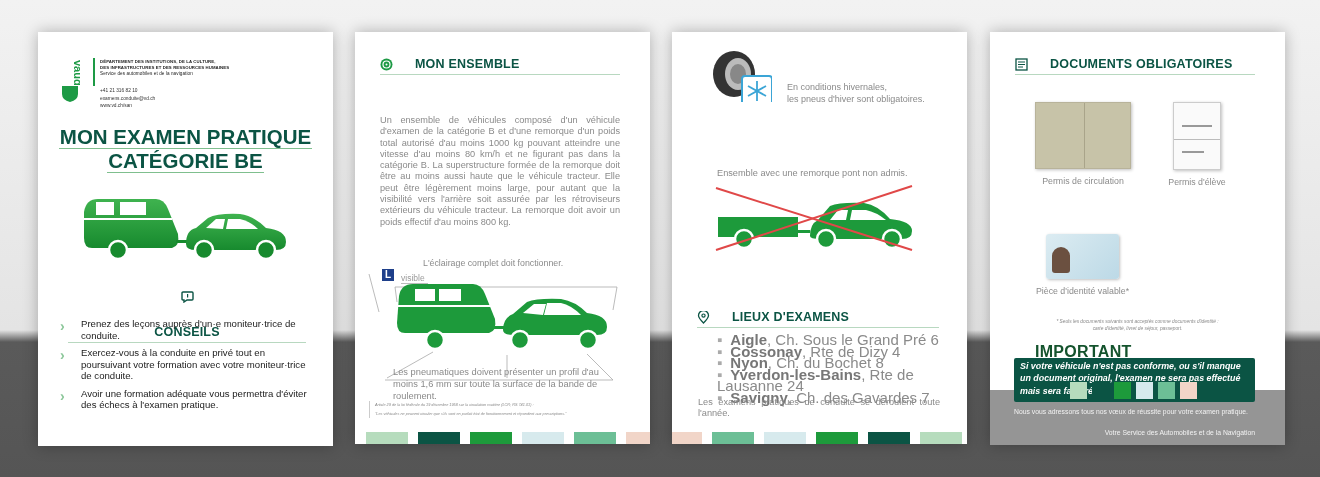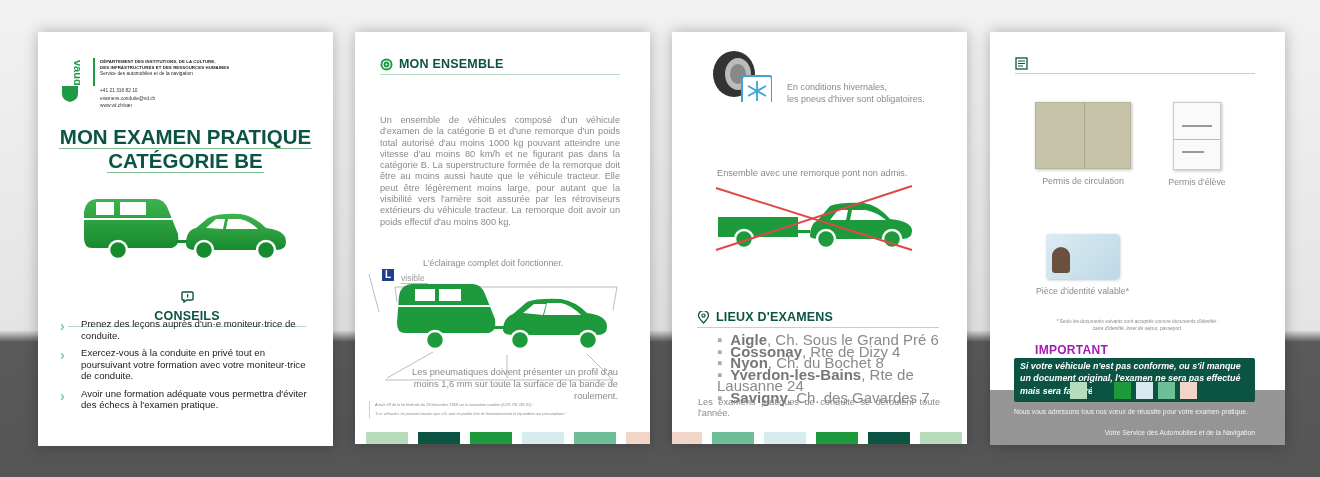--- a/index.html
+++ b/index.html
@@ -17,21 +17,21 @@
     box-shadow: 0 0 14px rgba(0,0,0,0.28);
     overflow: hidden;
   }
   #p1 { left: 38px; height: 414px; }
   #p2 { left: 355px; height: 412px; }
   #p3 { left: 672px; height: 412px; }
   #p4 { left: 990px; height: 413px; }
 
   .sec-title {
     position: absolute;
-    display: flex; align-items: center; gap: 6px;
+    display: flex; align-items: center; gap: 22px;
     font-weight: bold;
     color: #0b5444;
     font-size: 12.5px;
     letter-spacing: 0.2px;
     border-bottom: 1.5px solid #b8d8c0;
     padding-bottom: 3px;
   }
   .sec-title .ico { width: 13px; height: 13px; display: inline-flex; }
 
   
@@ -53,21 +53,21 @@
 
   
   .ens-title { left: 25px; top: 25px; width: 240px; }
   .para { position: absolute; color: #8a8a8a; font-size: 9.2px; line-height: 11.3px; text-align: justify; }
   .p2-para1 { left: 25px; top: 83px; width: 240px; }
   .p2-para2 { left: 25px; top: 178px; width: 240px; text-align: left; }
   .l-badge { position: absolute; left: 27px; top: 237px; width: 12px; height: 12px; background: #1e3f8a; color: #fff; font-weight: bold; font-size: 10px; line-height: 12px; text-align: center; }
   .visible-lbl { position: absolute; left: 46px; top: 241px; font-size: 8.5px; color: #9a9a9a; border-bottom: 1px solid #bbb; padding-right: 3px; }
   .eclairage { position: absolute; left: 68px; top: 226px; width: 200px; font-size: 8.8px; color: #8a8a8a; }
   .ens-svg { position: absolute; left: 0; top: 220px; width: 295px; height: 130px; }
-  .pneu { position: absolute; left: 38px; top: 334px; width: 225px; font-size: 9.3px; line-height: 12px; color: #8a8a8a; text-align: right; }
+  .pneu { position: absolute; left: 38px; top: 334px; width: 225px; font-size: 9.3px; line-height: 12px; color: #8a8a8a; text-align: left; }
   .legal { position: absolute; left: 14px; top: 369px; width: 260px; border-left: 1px solid #ccc; padding-left: 5px; font-size: 3.8px; line-height: 8.5px; color: #888; font-style: italic; }
   .swatches { position: absolute; display: flex; gap: 10px; }
   .swatch { width: 42px; height: 12px; }
   .p2-sw { left: 11px; top: 400px; }
   .p3-sw { left: -12px; top: 400px; }
 
   
   .tire { position: absolute; left: 40px; top: 10px; width: 60px; height: 60px; }
   .winter-txt { position: absolute; left: 115px; top: 50px; font-size: 9px; line-height: 11.5px; color: #8a8a8a; }
   .remorque-lbl { position: absolute; left: 45px; top: 136px; font-size: 9.2px; color: #8a8a8a; }
@@ -87,21 +87,21 @@
   .permis-circ .img { width: 96px; height: 67px; margin: 0 auto; background: #c7c3a8; border: 1px solid #b8b39a; box-shadow: 1px 1px 3px rgba(0,0,0,0.25); position: relative; }
   .permis-eleve { left: 168px; top: 70px; width: 78px; }
   .permis-eleve .img { width: 48px; height: 68px; margin: 0 auto; background: #fafafa; border: 1px solid #ccc; box-shadow: 1px 1px 3px rgba(0,0,0,0.25); position: relative; }
   .piece-id { left: 30px; top: 202px; width: 125px; }
   .piece-id .img { width: 73px; height: 45px; margin: 0 auto; background: linear-gradient(135deg,#dcecf2,#bcd9e6); border-radius: 3px; box-shadow: 1px 1px 3px rgba(0,0,0,0.25); position: relative; }
   .permis-cond { left: 158px; top: 202px; width: 100px; }
   .permis-cond .img { width: 76px; height: 47px; margin: 0 auto; background: linear-gradient(135deg,#e8d3e3,#d8bfd8); border-radius: 3px; box-shadow: 1px 1px 3px rgba(0,0,0,0.25); position: relative; }
   .permis-cond .doc-lbl { font-size: 9.4px; margin-top: 5px; }
   .face { position: absolute; left: 6px; top: 13px; width: 18px; height: 26px; border-radius: 9px 9px 3px 3px; background: #6b5040; }
   .id-note { position: absolute; left: 20px; top: 286px; width: 255px; text-align: center; font-size: 4.8px; line-height: 7px; color: #888; font-style: italic; }
-  .important-title { position: absolute; left: 45px; top: 311px; color: #a21caf; font-weight: bold; font-size: 12px; letter-spacing: 0.3px; }
+  .important-title { position: absolute; left: 45px; top: 311px; color: #14532d; font-weight: bold; font-size: 16px; letter-spacing: 0.3px; }
   .important-box { position: absolute; left: 24px; top: 326px; width: 241px; height: 44px; background: #0b5444; border-radius: 2px; color: #fff; font-weight: bold; font-style: italic; font-size: 8.9px; line-height: 12.4px; padding: 2px 6px; }
   .gray-band { position: absolute; left: 0; top: 358px; width: 295px; height: 55px; background: #959595; z-index: 0; }
   .p4-sw { left: 80px; top: 350px; gap: 5px; z-index: 1; }
   .p4-sw .swatch { width: 17px; height: 17px; }
   .wishes { position: absolute; left: 24px; top: 375px; width: 245px; font-size: 6.8px; line-height: 9px; color: #f2f2f2; z-index: 1; }
   .signature { position: absolute; right: 30px; top: 397px; font-size: 6.8px; color: #f2f2f2; z-index: 1; }
 </style>
 </head>
 <body>
 
@@ -277,20 +277,21 @@
     <div class="swatch" style="background:#b6dcbd"></div>
   </div>
 </div>
 
 <div class="page" id="p4">
   <div class="sec-title doc-title">
     <svg class="ico" viewBox="0 0 13 13">
         <rect x="1" y="1" width="11" height="11" fill="none" stroke="#0b5444" stroke-width="1.3"></rect>
         <path d="M3 4 h7 M3 6.5 h7 M3 9 h5" stroke="#0b5444" stroke-width="1"></path>
       </svg>
+    <span>DOCUMENTS OBLIGATOIRES</span>
   </div>
 
   <div class="doc-item permis-circ">
     <div class="img">
       <div style="position:absolute;left:48px;top:0;width:1px;height:100%;background:#a9a48a"></div>
     </div>
     <div class="doc-lbl">Permis de circulation</div>
   </div>
   <div class="doc-item permis-eleve">
     <div class="img">

